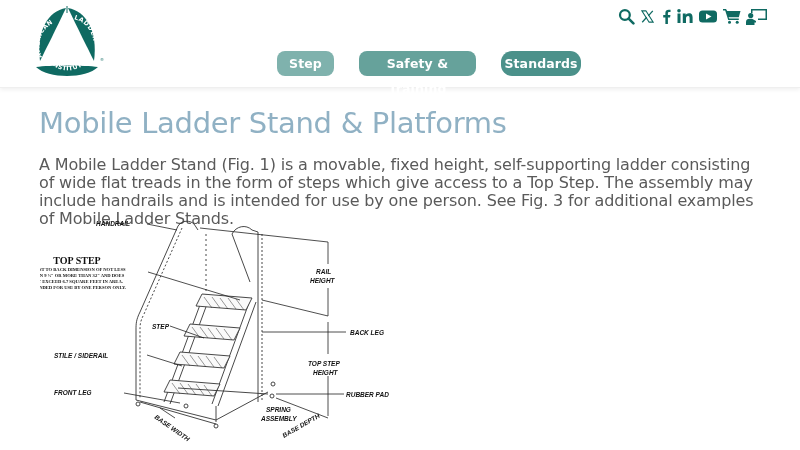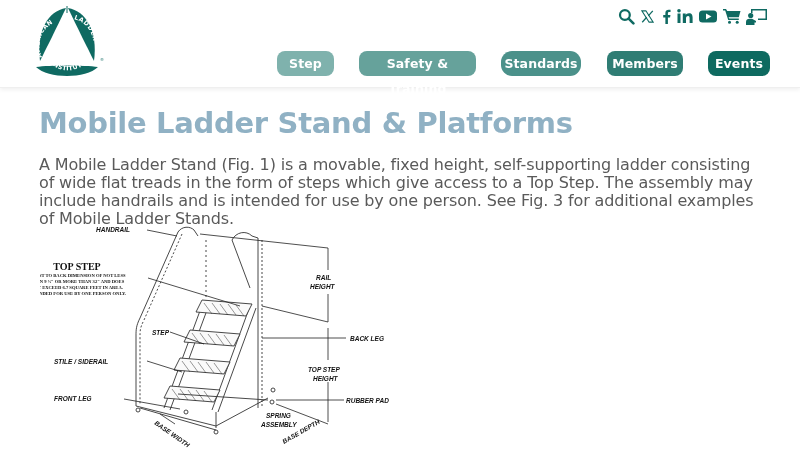--- a/index.html
+++ b/index.html
@@ -40,32 +40,32 @@
     }
     .nav-about   { left: 277px; width: 57px;  background: #7fb2ad; }
     .nav-safety  { left: 359px; width: 117px; background: #66a29b; }
     .nav-stand   { left: 501px; width: 80px;  background: #4b918a; border-radius: 11px; }
     .nav-members { left: 607px; width: 76px;  background: #2f7d74; }
     .nav-events  { left: 708px; width: 62px;  background: #0e6a60; }
 
     
     .page-title {
       position: absolute; left: 39px; top: 106px;
-      font-family: "DejaVu Sans", sans-serif; font-weight: bold;
+      font-family: "DejaVu Sans", sans-serif; font-weight: normal;
       font-size: 29px; color: #90b1c4; letter-spacing: -0.3px;
       white-space: nowrap;
     }
     .intro {
       position: absolute; left: 39px; top: 156px; width: 730px;
       font-family: "DejaVu Sans", sans-serif; font-size: 16px;
       line-height: 18px; color: #5a5a5a; letter-spacing: -0.15px;
     }
 
     .figure {
-      position: absolute; left: 40px; top: 218px; width: 360px; height: 232px;
+      position: absolute; left: 40px; top: 212px; width: 360px; height: 232px;
     }
     .figure svg { display: block; width: 360px; height: 232px; }
     .figure text { font-family: "Liberation Sans", sans-serif; font-weight: bold; font-style: italic; fill: #111; }
     .figure .serif { font-family: "Liberation Serif", serif; font-style: normal; }
   </style>
 </head>
 <body>
 
 <header class="site-header">
   <a class="logo">
@@ -138,22 +138,20 @@
           <circle cx="4.7" cy="7.5" r="2.6"></circle>
           <path d="M0,17 L0,14 C0,12 1.5,10.8 3.5,10.8 L6,10.8 L10,13 L10,14.5 L8.5,14.5 L8.5,17 Z"></path>
         </svg>
     </span>
   </div>
 
   <nav class="main-nav">
     <a class="nav-btn nav-about">Step</a>
     <a class="nav-btn nav-safety">Safety &amp; Training</a>
     <a class="nav-btn nav-stand">Standards</a>
-    <a class="nav-btn nav-members">Members</a>
-    <a class="nav-btn nav-events">Events</a>
   </nav>
 </header>
 
 <main>
   <h1 class="page-title">Mobile Ladder Stand &amp; Platforms</h1>
   <p class="intro">A Mobile Ladder Stand (Fig. 1) is a movable, fixed height, self-supporting ladder consisting of wide flat treads in the form of steps which give access to a Top Step. The assembly may include handrails and is intended for use by one person. See Fig. 3 for additional examples of Mobile Ladder Stands.</p>
 
   <figure class="figure">
     <svg viewBox="0 0 360 232">
       <g fill="none" stroke="#333" stroke-width="0.9">

